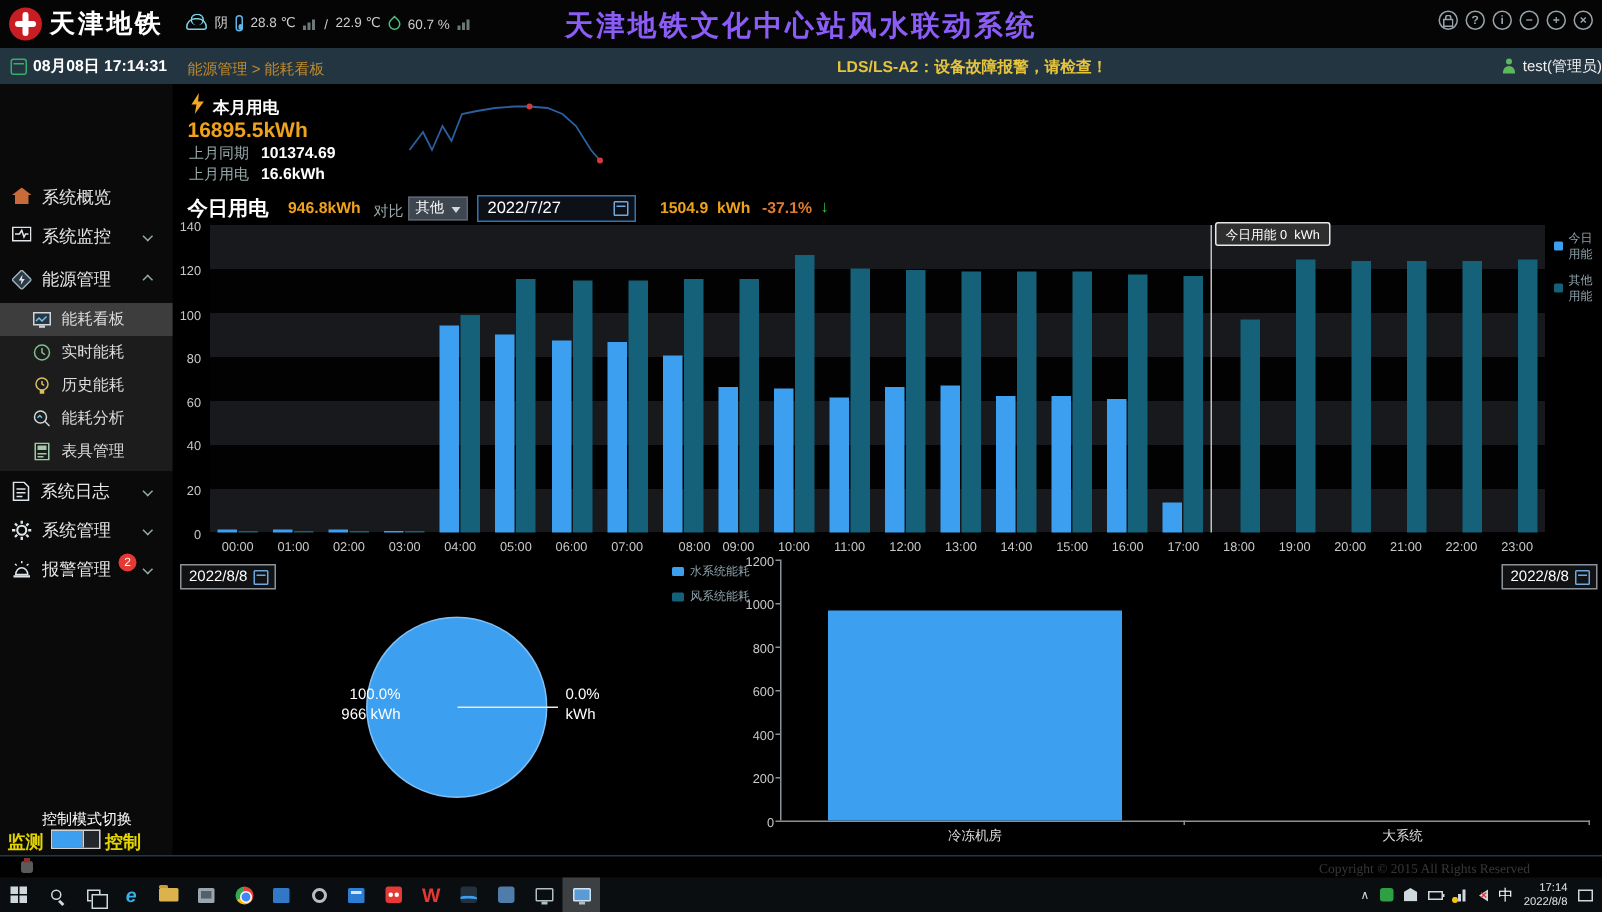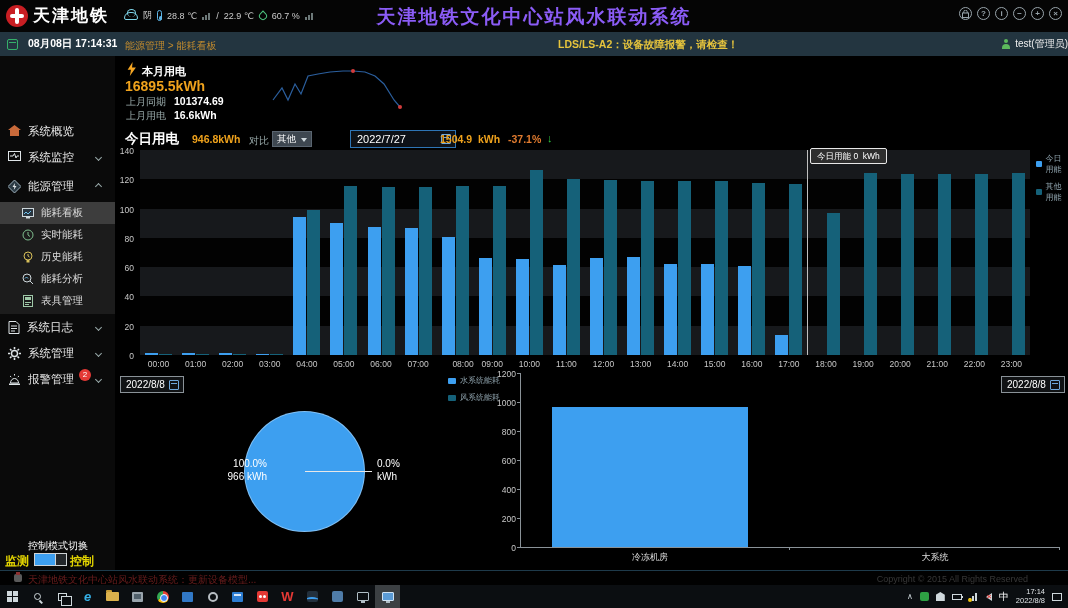--- a/index.html
+++ b/index.html
@@ -21,21 +21,21 @@
   .thermo-ic:after { content:""; position:absolute; left:0.5px; bottom:0; width:3px; height:4px; background:#5fb6e8; border-radius:2px; }
   .drop-ic { width:8px; height:8px; border:1px solid #4cc17e; border-radius:0 50% 50% 50%; transform:rotate(45deg); }
   .mini-bars { width:9px; height:8px; display:flex; align-items:flex-end; gap:1px; opacity:.7; }
   .mini-bars i { display:block; width:2px; background:#9aa; }
   .page-title { position:absolute; left:0; top:4px; width:1068px; text-align:center; color:#8b5cf6; font-size:19px; font-weight:bold; letter-spacing:2px; pointer-events:none; }
   .winbtns { position:absolute; right:6px; top:7px; display:flex; gap:5px; }
   .wico { width:13px; height:13px; border:1px solid #98a4ab; border-radius:50%; color:#98a4ab; font-size:8px; line-height:11px; text-align:center; font-weight:bold; }
 
   
   .hdr2 { position:absolute; left:0; top:32px; width:1068px; height:24px; background:#233540; }
-  .dt-wrap { position:absolute; left:7px; top:5px; display:flex; align-items:center; gap:10px; color:#fff; font-size:10.5px; font-weight:bold; }
+  .dt-wrap { position:absolute; left:7px; top:5px; display:flex; align-items:center; gap:4px; color:#fff; font-size:10.5px; font-weight:bold; }
   .cal-ic { width:11px; height:11px; border:1px solid #35b06a; border-radius:2px; position:relative; }
   .cal-ic:before { content:""; position:absolute; left:1px; top:2px; right:1px; height:1px; background:#35b06a; }
   .crumb { position:absolute; left:125px; top:7px; font-size:10px; color:#c08a2e; }
   .ticker { position:absolute; left:558px; top:6px; font-size:10.5px; color:#e6c43c; font-weight:bold; }
   .user-wrap { position:absolute; right:0px; top:5px; display:flex; align-items:center; gap:4px; font-size:10px; color:#eee; }
   .person-ic { width:10px; height:10px; position:relative; }
   .person-ic:before { content:""; position:absolute; left:3px; top:0; width:4px; height:4px; border-radius:50%; background:#5cb85c; }
   .person-ic:after { content:""; position:absolute; left:1px; top:5px; width:8px; height:5px; border-radius:4px 4px 0 0; background:#5cb85c; }
 
   
@@ -57,21 +57,21 @@
   .m-row { position:absolute; left:126px; font-size:10px; color:#9aa; }
   .m-row b { color:#fff; margin-left:8px; font-size:10.5px; }
   #sparkline { position:absolute; left:268px; top:60px; width:155px; height:58px; }
 
   
   .t-title { position:absolute; left:125px; top:130px; font-size:13.5px; font-weight:bold; color:#fff; }
   .t-val { position:absolute; left:192px; top:133px; font-size:10.5px; color:#efa21c; font-weight:bold; }
   .t-cmp { position:absolute; left:249px; top:134px; font-size:10px; color:#9aa; }
   .t-select { position:absolute; left:272px; top:131px; width:40px; height:16px; background:#3e4750; border:1px solid #5a6570; color:#fff; font-size:9.5px; line-height:14px; padding-left:4px; cursor:pointer; }
   .t-select .caret { position:absolute; right:4px; top:6px; width:0; height:0; border-left:3px solid transparent; border-right:3px solid transparent; border-top:4px solid #cfd8dc; }
-  .t-date { position:absolute; left:318px; top:130px; width:106px; height:18px; background:#0d1117; border:1px solid #2e75b6; color:#fff; font-size:11px; line-height:16px; padding-left:6px; cursor:text;margin-left:32px; }
+  .t-date { position:absolute; left:318px; top:130px; width:106px; height:18px; background:#0d1117; border:1px solid #2e75b6; color:#fff; font-size:11px; line-height:16px; padding-left:6px; cursor:text; }
   .cal2 { position:absolute; right:4px; top:3px; width:10px; height:10px; border:1px solid #6fa8dc; border-radius:1px; }
   .cal2:before { content:""; position:absolute; left:1px; top:2px; right:1px; height:1px; background:#6fa8dc; }
   .t-cval { position:absolute; left:440px; top:133px; font-size:10.5px; color:#efa21c; font-weight:bold; }
   .t-cunit { position:absolute; left:478px; top:133px; font-size:10.5px; color:#efa21c; font-weight:bold; }
   .t-delta { position:absolute; left:508px; top:133px; font-size:10.5px; color:#e07b2f; font-weight:bold; }
   .t-arrow { position:absolute; left:547px; top:132px; font-size:11px; color:#2ecc40; font-weight:bold; }
 
   
   .plot-bands { position:absolute; left:140px; top:150px; width:890px; height:205px;
     background:repeating-linear-gradient(180deg,#17191c 0px,#17191c 29.28px,#020202 29.28px,#020202 58.57px); }
@@ -101,21 +101,21 @@
   .cs-right { position:absolute; left:70px; top:553px; font-size:12px; font-weight:bold; color:#e3d400; }
   .cs-track { position:absolute; left:34px; top:553px; width:33px; height:13px; border:1px solid #cfd3d6; background:#3a3a3a; display:flex; cursor:pointer; }
   .cs-track .on { width:20px; height:100%; background:#3d9ff0; }
   .cs-track .knob { width:11px; height:100%; background:#23272b; border-left:1px solid #cfd3d6; margin-left:auto; }
 
   
   .statusbar { position:absolute; left:0; top:570px; width:1068px; height:15px; background:#010101; border-top:1px solid #1e3a4a; }
   .st-ico { position:absolute; left:14px; top:3px; width:8px; height:8px; background:#5a5a5a; border-radius:2px; }
   .st-ico:before { content:""; position:absolute; left:2px; top:-2px; width:4px; height:3px; background:#8a3030; }
   .st-text { position:absolute; left:28px; top:2px; font-size:10px; color:#6b1d1d; }
-  .st-copy { position:absolute; right:40px; top:3px; font-size:9px; color:#777; opacity:.45; }
+  .st-copy { position:absolute; right:48px; top:3px; font-size:9px; color:#777; opacity:.45;font-family:Liberation Serif, serif; }
 
   
   .taskbar { position:absolute; left:0; top:585px; width:1068px; height:23px; background:#0b0e11; display:flex; align-items:center; }
   .tb-item { width:25px; height:23px; display:flex; align-items:center; justify-content:center; cursor:pointer; position:relative; }
   .tb-item.current { background:#3c4043; }
   .win-logo { width:11px; height:11px; display:grid; grid-template-columns:5px 5px; grid-template-rows:5px 5px; gap:1px; }
   .win-logo i { background:#cfd8dc; }
   .sch { width:7px; height:7px; border:1.5px solid #cfd8dc; border-radius:50%; position:relative; }
   .sch:after { content:""; position:absolute; right:-3px; bottom:-3px; width:4px; height:1.5px; background:#cfd8dc; transform:rotate(45deg); }
   .tview { width:9px; height:8px; border:1px solid #cfd8dc; position:relative; background:#0b0e11; }
@@ -490,21 +490,20 @@
   <div class="cs-label">控制模式切换</div>
   <div class="cs-left">监测</div>
   <div class="cs-track">
       <i class="on"></i>
       <i class="knob"></i>
     </div>
   <div class="cs-right">控制</div>
 
   <div class="statusbar">
     <i class="st-ico"></i>
-    <div class="st-text">天津地铁文化中心站风水联动系统：更新设备模型...</div>
     <div class="st-copy">Copyright © 2015 All Rights Reserved</div>
   </div>
 
   <div class="taskbar">
     <div class="tb-item">
         <span class="win-logo">
           <i></i>
           <i></i>
           <i></i>
           <i></i>

